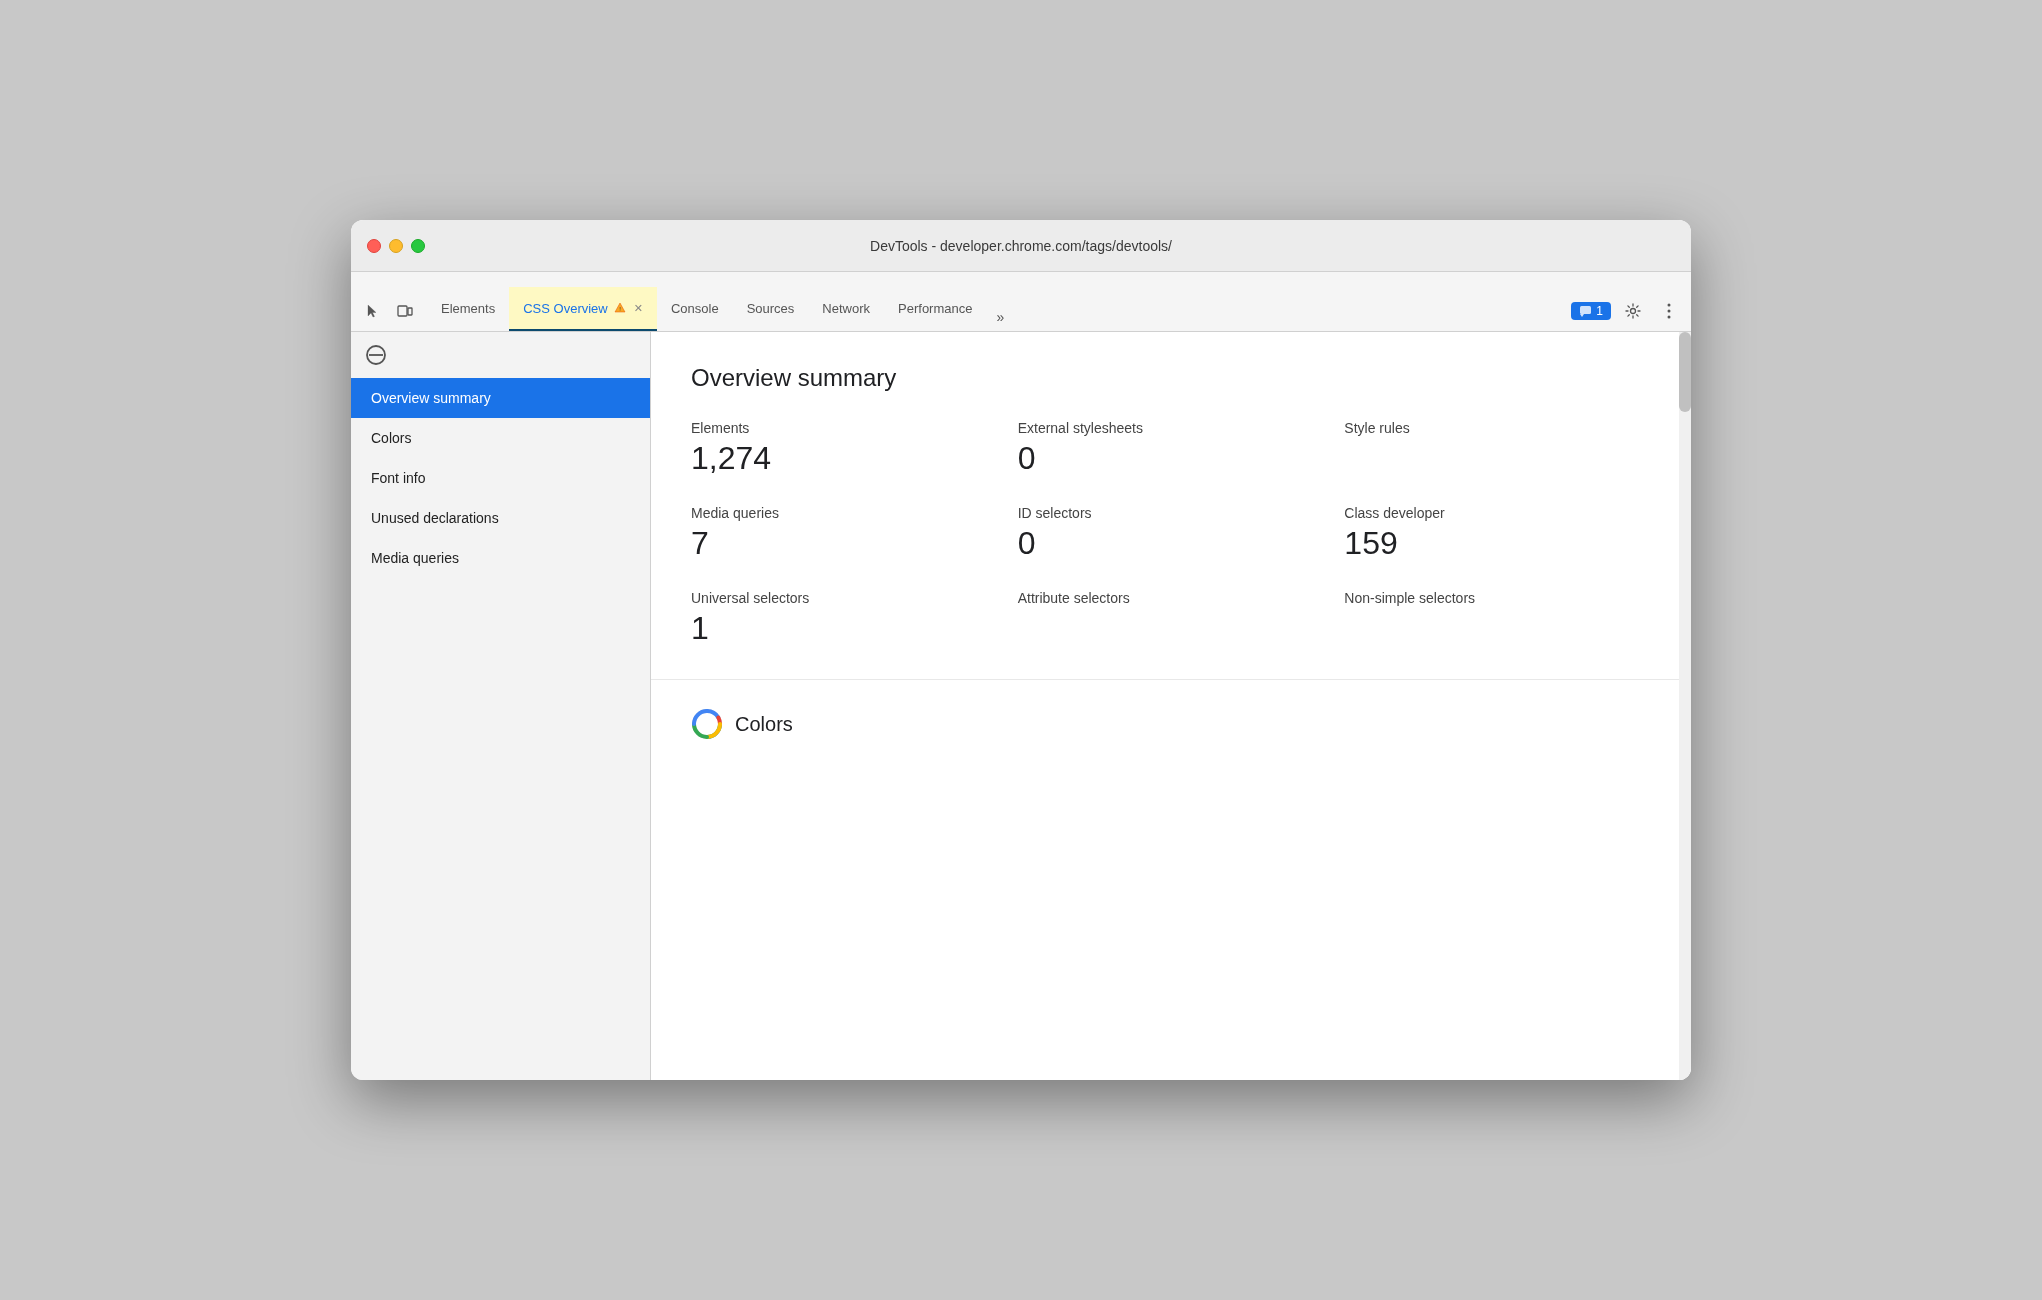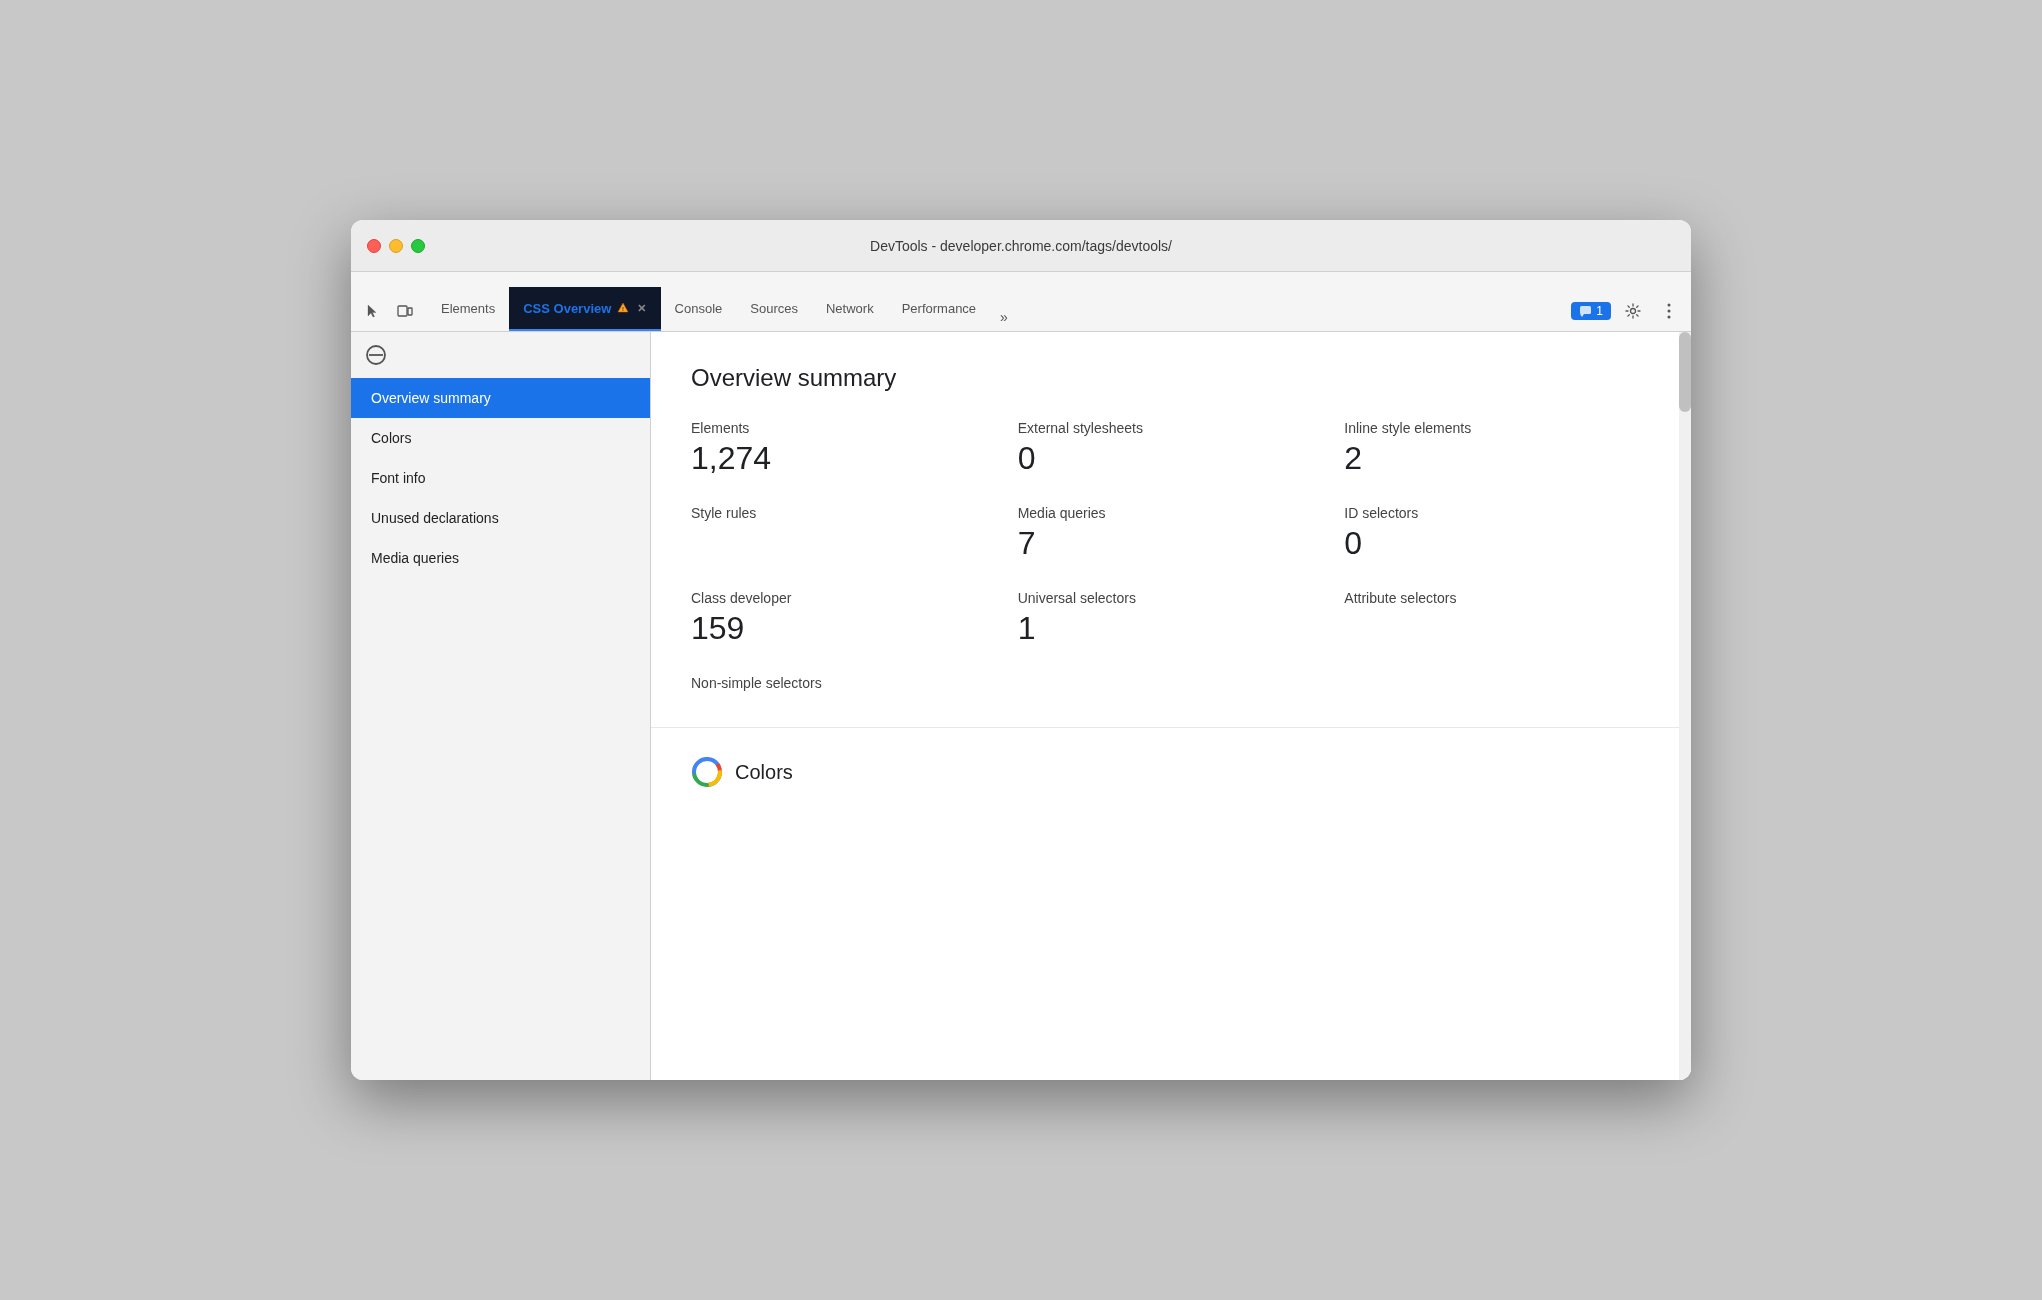--- a/index.html
+++ b/index.html
@@ -88,23 +88,22 @@
       align-items: center;
       font-size: 13px;
       color: #555;
       cursor: pointer;
       border-bottom: 2px solid transparent;
       white-space: nowrap;
       gap: 6px;
     }
     .tab.active {
       color: #1a73e8;
-      border-bottom: 2px solid #3b82f6;
-      background: #0f172a;
-      font-weight: bold;
+      border-bottom: 2px solid #0c4a6e;
+      background: #fef9c3;
     }
     .tab-close {
       font-size: 11px;
       color: #888;
       margin-left: 2px;
     }
     .tab-more {
       font-size: 14px;
       color: #555;
       padding: 0 10px;
@@ -365,24 +364,20 @@
         <h2 class="section-title">Overview summary</h2>
         <div class="stats-grid">
 
           <div class="stat-item">
             <div class="stat-label">Elements</div>
             <div class="stat-value">1,274</div>
           </div>
           <div class="stat-item">
             <div class="stat-label">External stylesheets</div>
             <div class="stat-value">0</div>
-          </div>
-          <div class="stat-item">
-            <div class="stat-label">Inline style elements</div>
-            <div class="stat-value">2</div>
           </div>
 
           <div class="stat-item">
             <div class="stat-label">Style rules</div>
           </div>
           <div class="stat-item">
             <div class="stat-label">Media queries</div>
             <div class="stat-value">7</div>
           </div>
 

